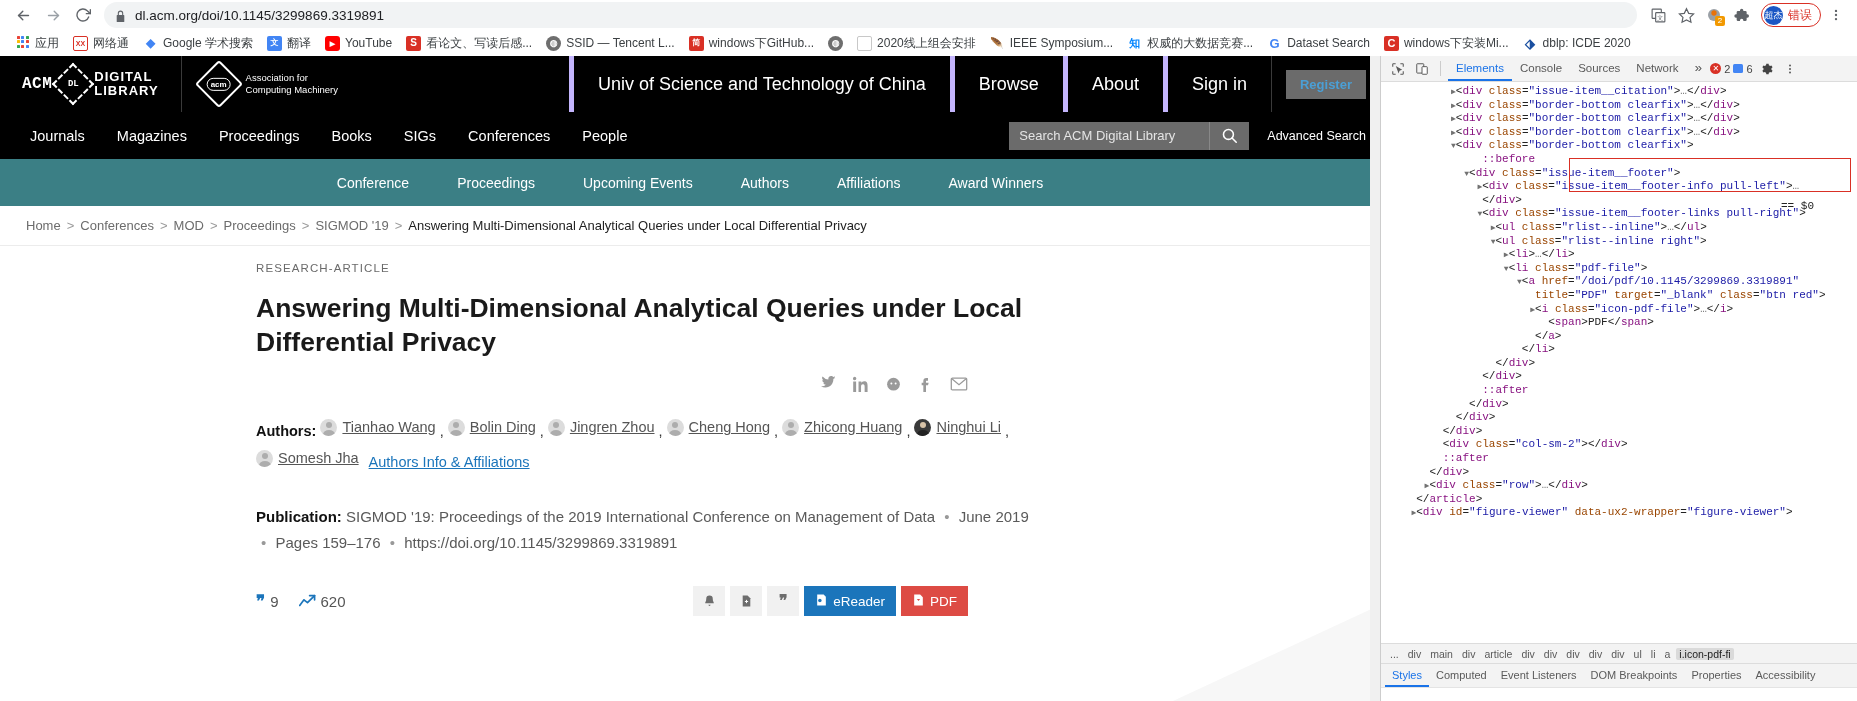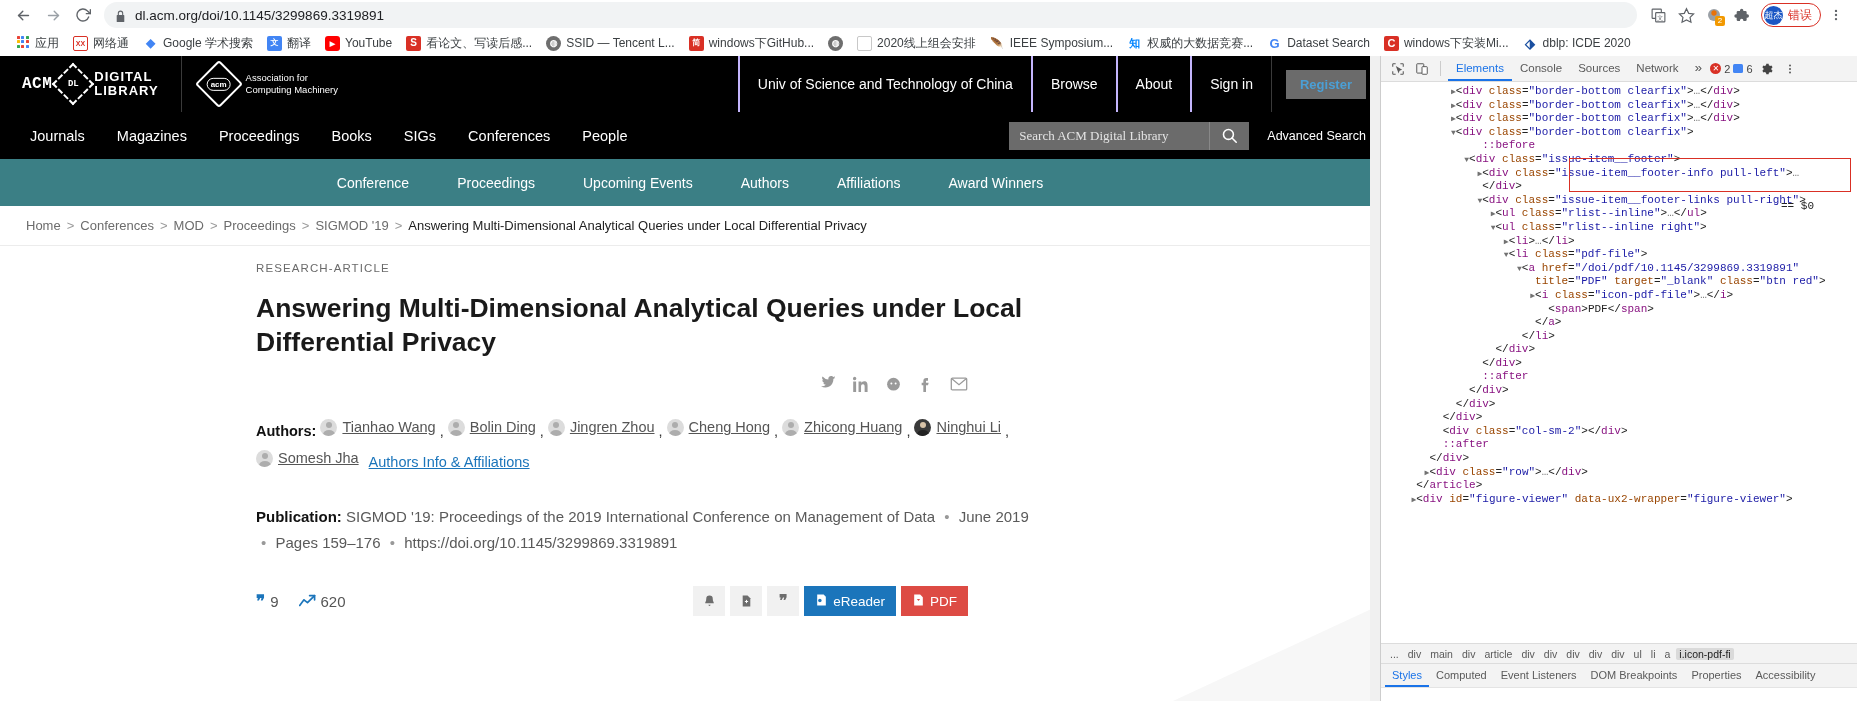--- a/index.html
+++ b/index.html
@@ -101,41 +101,41 @@
     width:34px; height:34px; transform:rotate(45deg); border:2px solid #fff; border-radius:3px;
     display:flex; align-items:center; justify-content:center;
   }
   .acm-diamond span {
     transform:rotate(-45deg); font-size:8px; font-weight:bold; border:1px solid #fff;
     border-radius:7px; padding:1px 3px;
   }
   .assoc-text { font-size:9.5px; line-height:12px; color:#fff; }
   .topbar-spacer { flex:1 1 auto; }
   .topbar-link {
-    display:flex; align-items:center; padding:0 18px; font-size:14px; color:#fff;
-    border-left:2px solid #c4b5fd; white-space:nowrap; cursor:pointer;
+    display:flex; align-items:center; padding:0 24px; font-size:18px; color:#fff;
+    border-left:5px solid #c4b5fd; white-space:nowrap; cursor:pointer;
   }
   .register-cell { display:flex; align-items:center; padding:0 14px; border-left:1px solid #3a3a3a;}
   .register-btn {
     background:#6b6b6b; color:#4b9fd5; font-size:13px; font-weight:bold;
     padding:7px 14px; cursor:pointer;
   }
 
   .acm-mainnav {
     height:47px; background:#000; display:flex; align-items:center;
     padding:0 14px; gap:0px;
   }
   .mainnav-link {
     color:#fff; font-size:14.5px; padding:0 16px; cursor:pointer; white-space:nowrap;
   }
   .mainnav-spacer { flex:1 1 auto; }
   .search-wrap { display:flex; align-items:center; height:28px; }
   .search-input {
     width:200px; height:28px; background:#6b6b6b; border:none; outline:none;
-    color:#fff; font-size:13px; padding:0 10px; font-family:Liberation Serif, serif;
+    color:#fff; font-size:13px; padding:0 10px; font-family:Liberation Sans, sans-serif;
   }
   .search-input::placeholder { color:#e4e4e4; }
   .search-btn {
     width:40px; height:28px; background:#6b6b6b; border:none; border-left:1px solid #888;
     color:#fff; display:flex; align-items:center; justify-content:center; cursor:pointer;
   }
   .adv-search { color:#fff; font-size:12.5px; margin-left:18px; cursor:pointer; white-space:nowrap; }
 
   .acm-subnav {
     height:47px; background:#3b7f85; display:flex; align-items:center; justify-content:center;
@@ -675,20 +675,21 @@
             <circle cx="12" cy="5" r="2"></circle>
             <circle cx="12" cy="12" r="2"></circle>
             <circle cx="12" cy="19" r="2"></circle>
           </svg>
       </div>
     </div>
 
     <div class="dt-dom" id="dom-tree">
       <div class="sel-box" style="left:188px; top:76px; width:282px; height:34px;"></div>
       <div class="dt-eq" style="left:400px; top:118px;">== $0</div>
+    <div class="dom-line"><span>          </span><span class="tri">▶</span><span class="punc">&lt;</span><span class="tag">div</span><span class="attr"> class</span><span class="punc">=</span><span class="val">"issue-item__citation"</span><span class="punc">&gt;</span><span class="ellip">…</span><span class="punc">&lt;/</span><span class="tag">div</span><span class="punc">&gt;</span></div>
         <div class="dom-line"><span>          </span><span class="tri">▶</span><span class="punc">&lt;</span><span class="tag">div</span><span class="attr"> class</span><span class="punc">=</span><span class="val">"border-bottom clearfix"</span><span class="punc">&gt;</span><span class="ellip">…</span><span class="punc">&lt;/</span><span class="tag">div</span><span class="punc">&gt;</span></div>
         <div class="dom-line"><span>          </span><span class="tri">▶</span><span class="punc">&lt;</span><span class="tag">div</span><span class="attr"> class</span><span class="punc">=</span><span class="val">"border-bottom clearfix"</span><span class="punc">&gt;</span><span class="ellip">…</span><span class="punc">&lt;/</span><span class="tag">div</span><span class="punc">&gt;</span></div>
         <div class="dom-line"><span>          </span><span class="tri">▶</span><span class="punc">&lt;</span><span class="tag">div</span><span class="attr"> class</span><span class="punc">=</span><span class="val">"border-bottom clearfix"</span><span class="punc">&gt;</span><span class="ellip">…</span><span class="punc">&lt;/</span><span class="tag">div</span><span class="punc">&gt;</span></div>
         <div class="dom-line"><span>          </span><span class="tri">▼</span><span class="punc">&lt;</span><span class="tag">div</span><span class="attr"> class</span><span class="punc">=</span><span class="val">"border-bottom clearfix"</span><span class="punc">&gt;</span></div>
         <div class="dom-line"><span>              </span><span class="tri"> </span><span class="pseudo">::before</span></div>
         <div class="dom-line"><span>            </span><span class="tri">▼</span><span class="punc">&lt;</span><span class="tag">div</span><span class="attr"> class</span><span class="punc">=</span><span class="val">"issue-item__footer"</span><span class="punc">&gt;</span></div>
         <div class="dom-line"><span>              </span><span class="tri">▶</span><span class="punc">&lt;</span><span class="tag">div</span><span class="attr"> class</span><span class="punc">=</span><span class="val">"issue-item__footer-info pull-left"</span><span class="punc">&gt;</span><span class="ellip">…</span></div>
         <div class="dom-line"><span>              </span><span class="tri"> </span><span class="punc">&lt;/</span><span class="tag">div</span><span class="punc">&gt;</span></div>
         <div class="dom-line"><span>              </span><span class="tri">▼</span><span class="punc">&lt;</span><span class="tag">div</span><span class="attr"> class</span><span class="punc">=</span><span class="val">"issue-item__footer-links pull-right"</span><span class="punc">&gt;</span></div>
         <div class="dom-line"><span>                </span><span class="tri">▶</span><span class="punc">&lt;</span><span class="tag">ul</span><span class="attr"> class</span><span class="punc">=</span><span class="val">"rlist--inline"</span><span class="punc">&gt;</span><span class="ellip">…</span><span class="punc">&lt;/</span><span class="tag">ul</span><span class="punc">&gt;</span></div>

